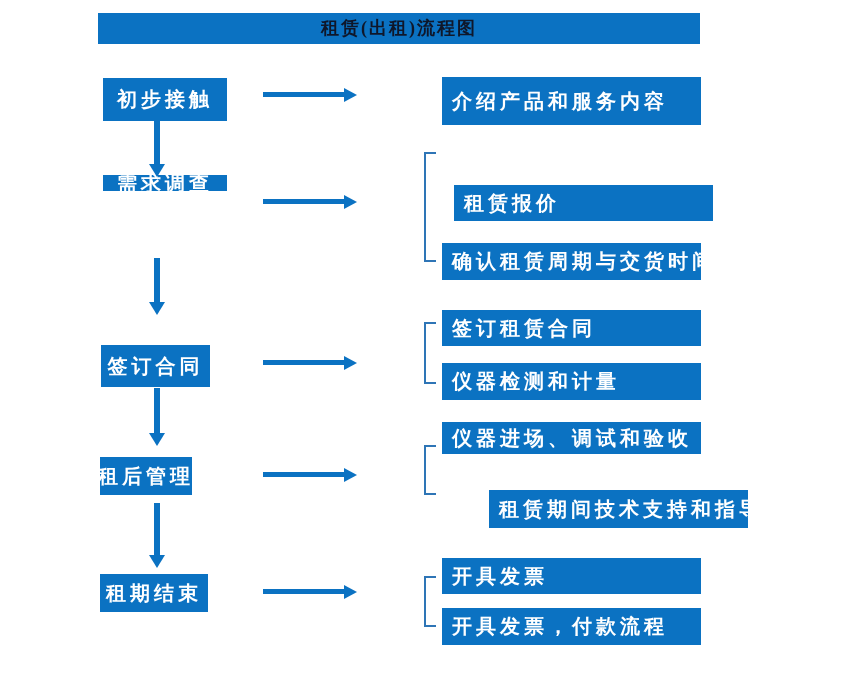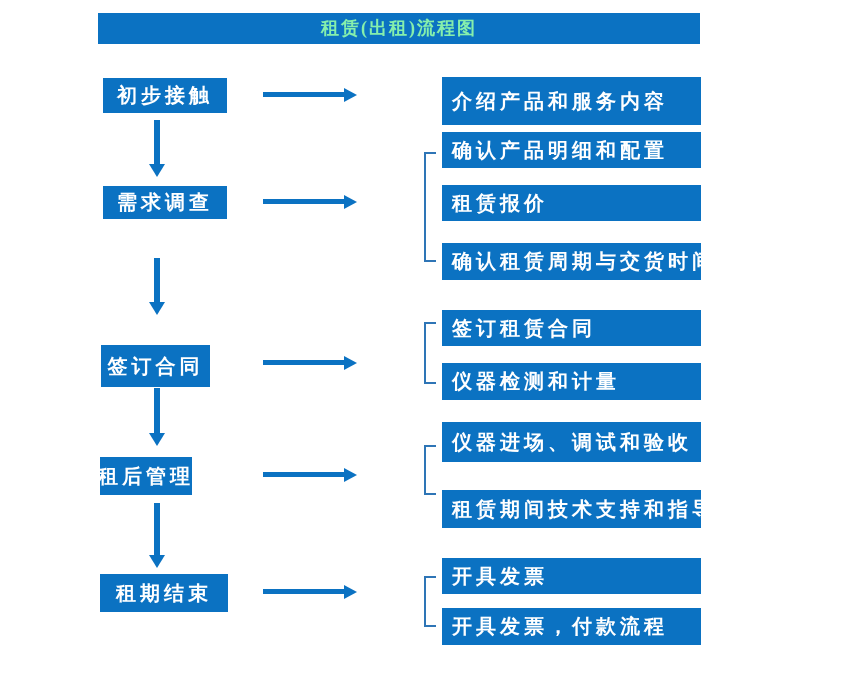--- a/index.html
+++ b/index.html
@@ -9,21 +9,21 @@
     height: 688px;
     background: #ffffff;
     font-family: "Liberation Serif", "DejaVu Serif", serif;
     overflow: hidden;
   }
   .titlebar {
     position: absolute;
     left: 98px; top: 13px;
     width: 602px; height: 31px;
     background: #0b72c2;
-    color: #86efac;
+    color: #0f172a;
     font-weight: bold;
     font-size: 18px;
     letter-spacing: 2px;
     text-align: center;
     line-height: 31px;
   }
   .lbox, .rbox {
     position: absolute;
     background: #0b72c2;
     color: #ffffff;
@@ -76,25 +76,25 @@
     background: transparent;
   }
 </style>
 </head>
 <body>
 
 <div class="canvas">
 
   <div class="titlebar">租赁(出租)流程图</div>
 
-  <div class="lbox" style="left:103px; top:78px;  width:124px; height:35px;">初步接触</div>
-  <div class="lbox" style="left:103px; top:186px; width:124px; height:33px;">需求调查</div>
+  <div class="lbox" style="left:103px; top:78px;  width:124px; height:43px;">初步接触</div>
+  <div class="lbox" style="left:103px; top:175px; width:124px; height:16px;">需求调查</div>
   <div class="lbox" style="left:101px; top:345px; width:109px; height:42px;">签订合同</div>
   <div class="lbox" style="left:100px; top:457px; width:92px; height:38px;">租后管理</div>
-  <div class="lbox" style="left:100px; top:574px; width:128px; height:38px;">租期结束</div>
+  <div class="lbox" style="left:100px; top:574px; width:108px; height:38px;">租期结束</div>
 
   <div class="varrow" style="top:120px; height:57px;">
     <div class="vshaft" style="height:44px;"></div>
       <div class="vhead"></div>
   </div>
   <div class="varrow" style="top:258px; height:57px;">
     <div class="vshaft" style="height:44px;"></div>
       <div class="vhead"></div>
   </div>
   <div class="varrow" style="top:388px; height:58px;">
@@ -127,26 +127,25 @@
       <div class="head"></div>
     </div>
 
   <div class="bracket" style="top:152px; height:110px;"></div>
   <div class="bracket" style="top:322px; height:62px;"></div>
   <div class="bracket" style="top:445px; height:50px;"></div>
   <div class="bracket" style="top:576px; height:51px;"></div>
 
   <div class="rbox" style="top:77px;  height:48px;">介绍产品和服务内容</div>
 
-  <div class="rbox" style="top:132px; height:36px;">确认产品明细和配置</div>
-  <div class="rbox" style="top:185px; height:36px;">租赁报价</div>
+  <div class="rbox" style="top:185px; height:36px;margin-left:12px;">租赁报价</div>
   <div class="rbox" style="top:243px; height:37px;">确认租赁周期与交货时间</div>
 
   <div class="rbox" style="top:363px; height:37px;">仪器检测和计量</div>
   <div class="rbox" style="top:310px; height:36px;">签订租赁合同</div>
 
-  <div class="rbox" style="top:422px; height:40px;">仪器进场、调试和验收</div>
-  <div class="rbox" style="top:490px; height:38px;">租赁期间技术支持和指导</div>
+  <div class="rbox" style="top:422px; height:32px;">仪器进场、调试和验收</div>
+  <div class="rbox" style="top:490px; height:38px;margin-left:47px;">租赁期间技术支持和指导</div>
 
   <div class="rbox" style="top:558px; height:36px;">开具发票</div>
   <div class="rbox" style="top:608px; height:37px;">开具发票，付款流程</div>
 
 </div>
 
 </body></html>

